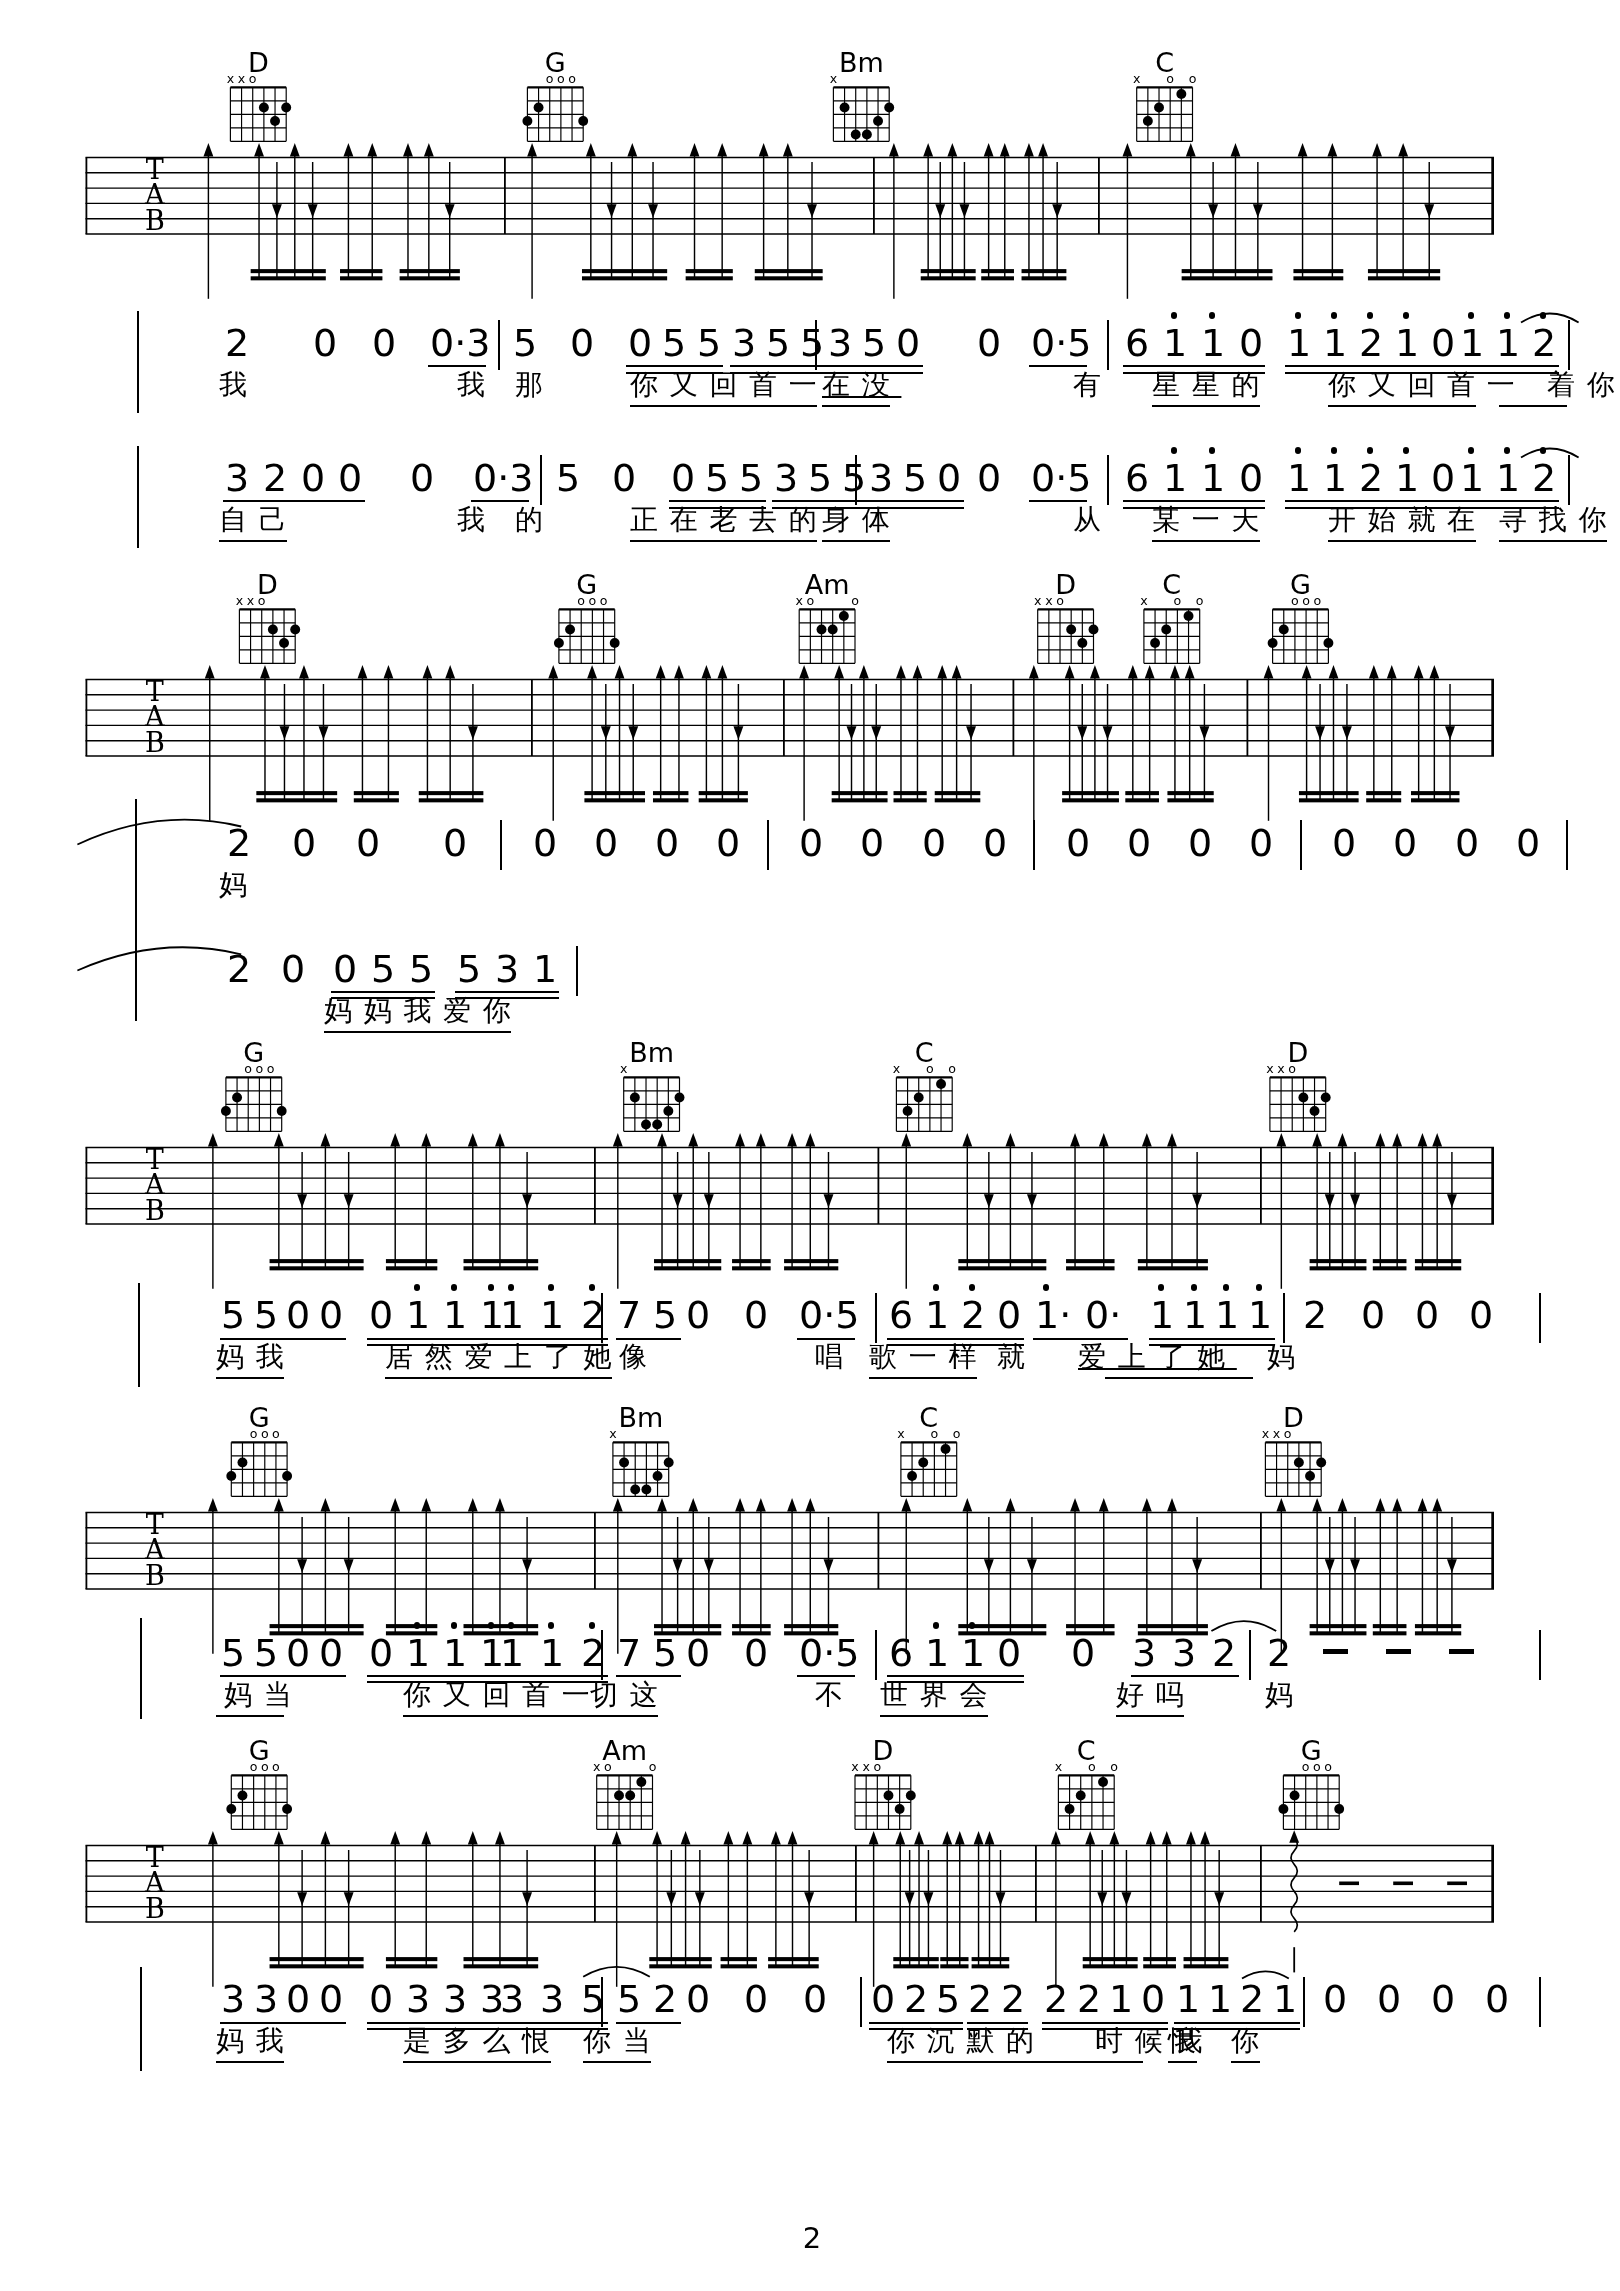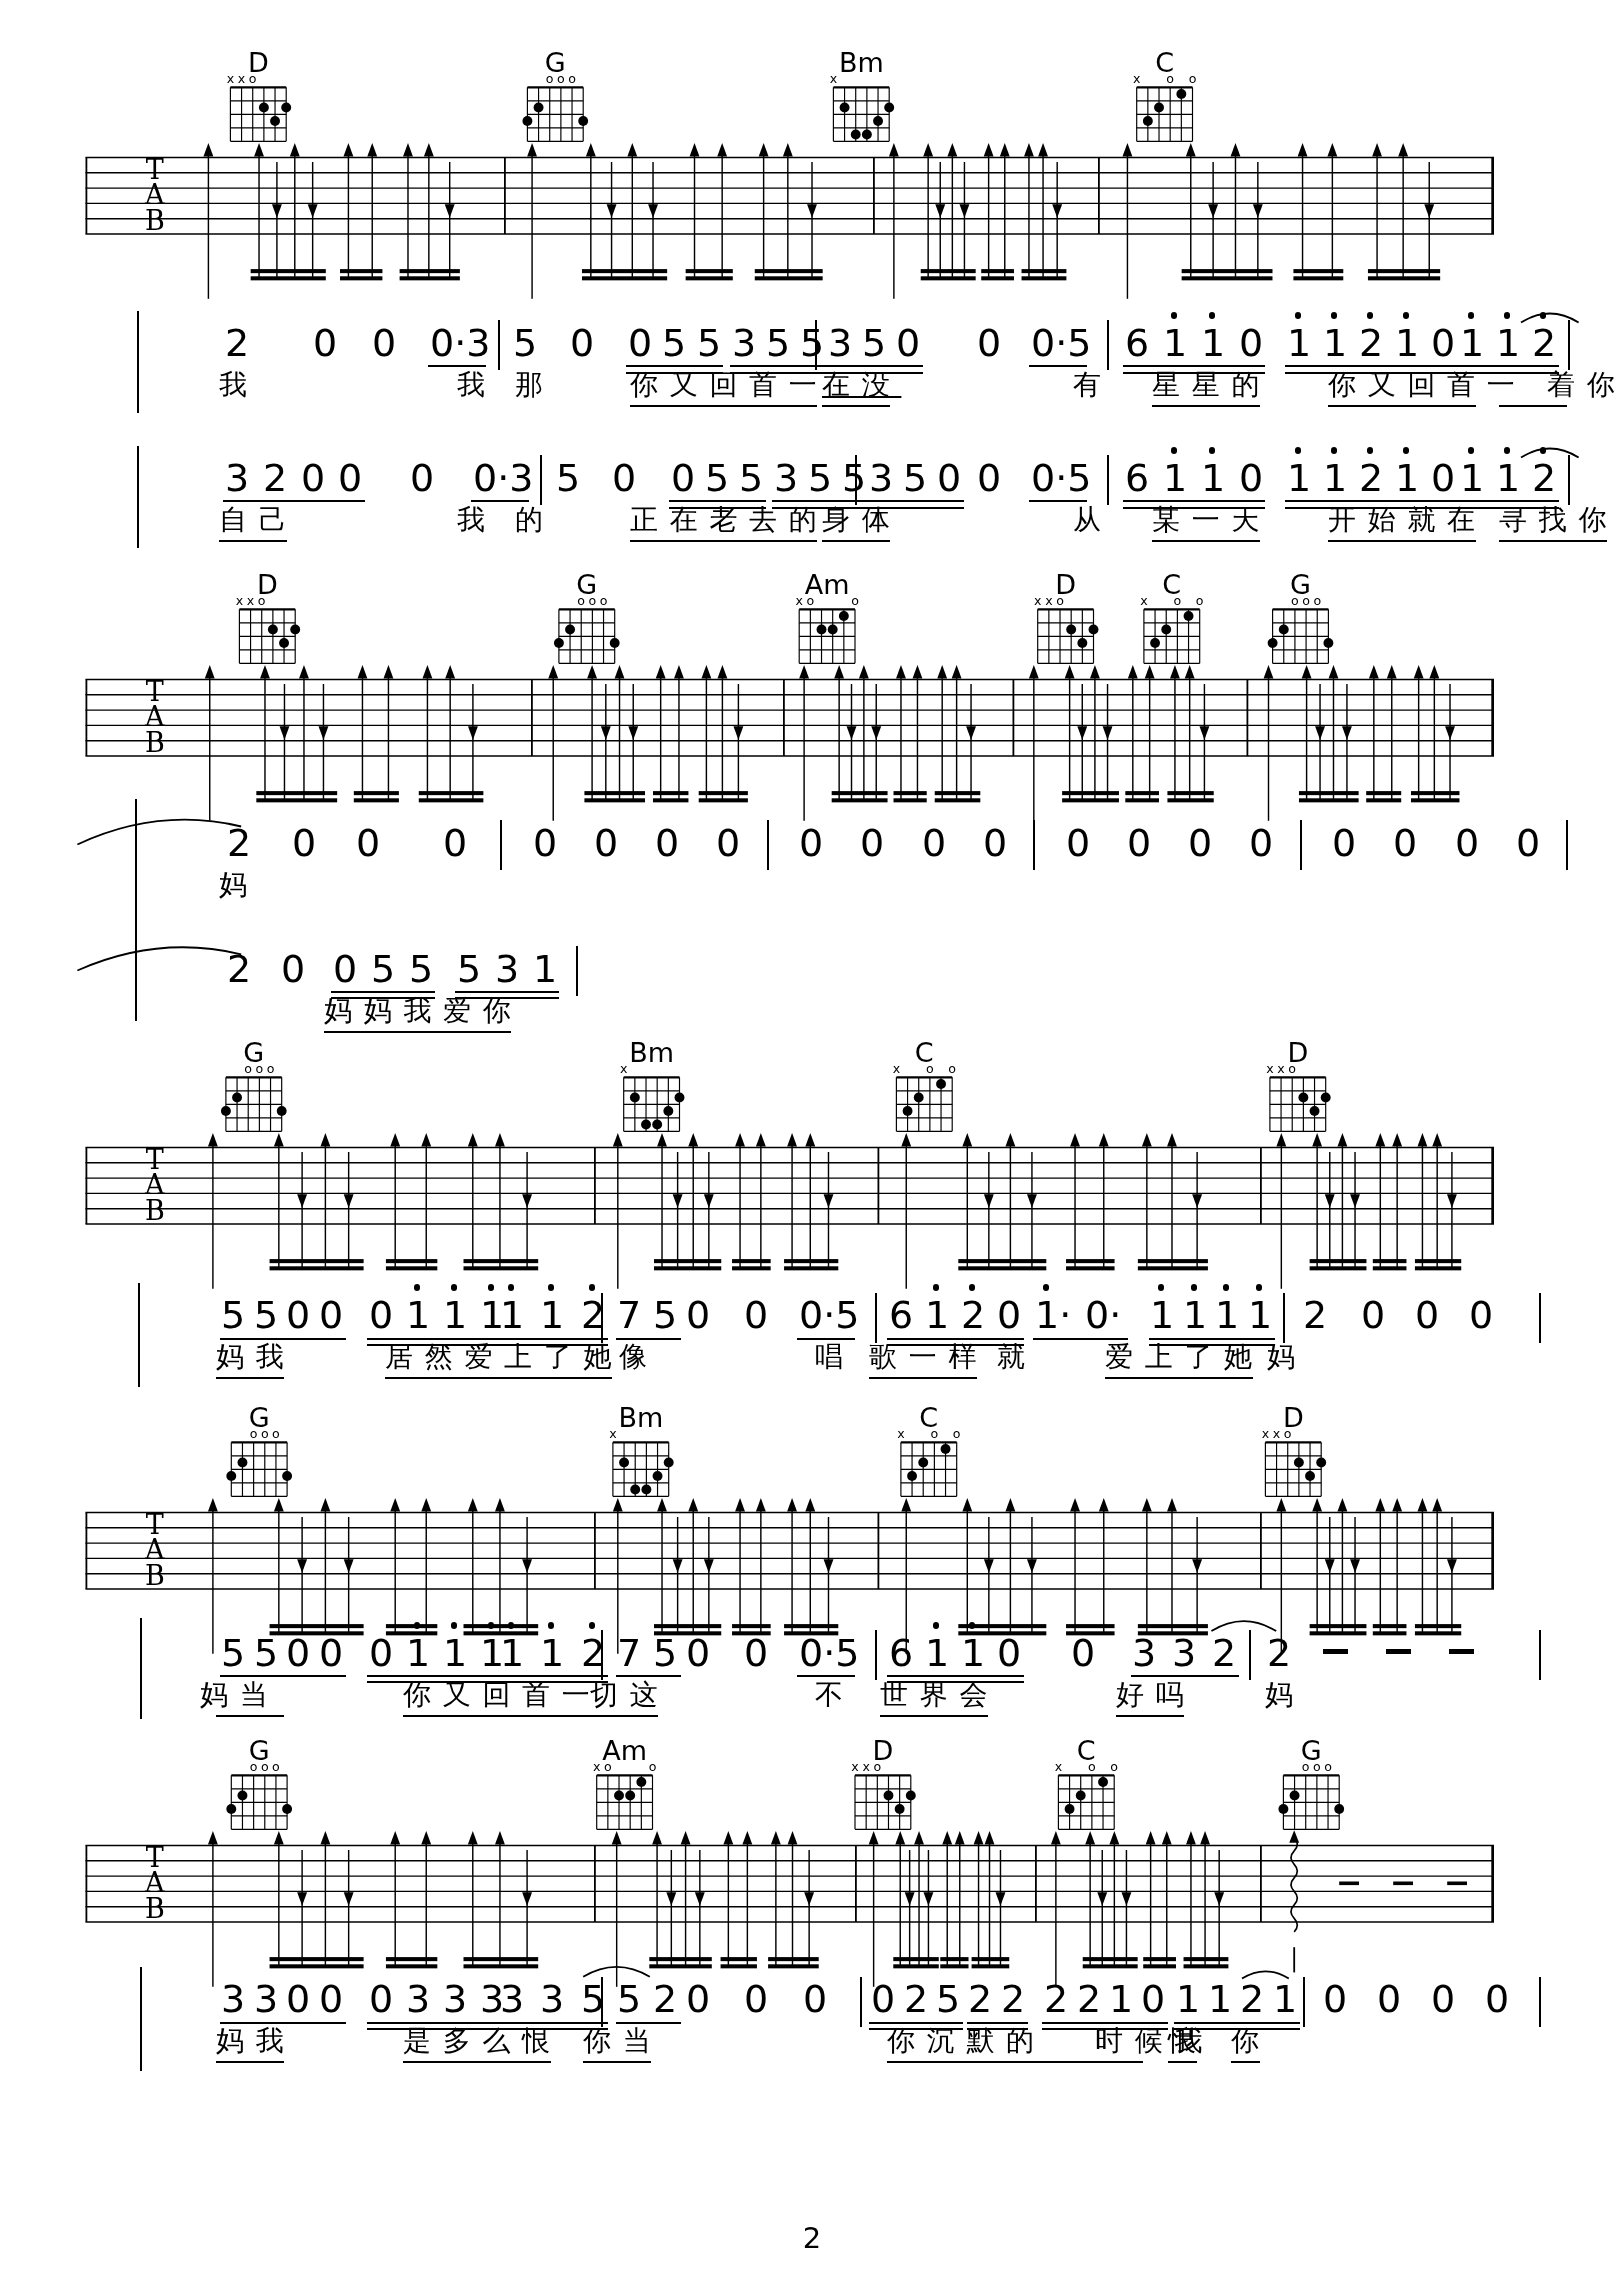--- a/index.html
+++ b/index.html
@@ -1283,21 +1283,21 @@
     <div style="left: 1539px; top: 1293px; width: 2.3px; height: 50px; position: absolute; background: rgb(0, 0, 0);"></div>
     <div class="lyr" style="left: 216px; top: 1341px; position: absolute;">妈我</div>
     <div class="lul" style="left: 216px; top: 1377px; width: 68px; position: absolute;"></div>
     <div class="lyr" style="left: 385px; top: 1341px; position: absolute;">居然爱上了她</div>
     <div class="lul" style="left: 385px; top: 1377px; width: 227px; position: absolute;"></div>
     <div class="lyr" style="left: 619px; top: 1341px; position: absolute;">像</div>
     <div class="lyr" style="left: 815px; top: 1341px; position: absolute;">唱</div>
     <div class="lyr" style="left: 869px; top: 1341px; position: absolute;">歌一样</div>
     <div class="lul" style="left: 869px; top: 1377px; width: 108px; position: absolute;"></div>
     <div class="lyr" style="left: 997px; top: 1341px; position: absolute;">就</div>
-    <div class="lyr" style="left: 1105px; top: 1341px; position: absolute;">爱上了她</div>
+    <div class="lyr" style="left: 1078px; top: 1341px; position: absolute; text-decoration: underline;">爱上了她</div>
     <div class="lul" style="left: 1105px; top: 1377px; width: 148px; position: absolute;"></div>
     <div class="lyr" style="left: 1267px; top: 1341px; position: absolute;">妈</div>
     <div class="tok" style="left: 221px; top: 1634px; position: absolute;">5</div>
     <div class="tok" style="left: 254px; top: 1634px; position: absolute;">5</div>
     <div class="tok" style="left: 286px; top: 1634px; position: absolute;">0</div>
     <div class="tok" style="left: 319px; top: 1634px; position: absolute;">0</div>
     <div class="ug" style="left: 220px; top: 1675px; width: 126px; position: absolute;"></div>
     <div class="tok" style="left: 369px; top: 1634px; position: absolute;">0</div>
     <div class="tok" style="left: 406px; top: 1634px; position: absolute;">1<i class="od"></i></div>
     <div class="tok" style="left: 443px; top: 1634px; position: absolute;">1<i class="od"></i></div>
@@ -1328,21 +1328,21 @@
     <div class="tok" style="left: 1132px; top: 1634px; position: absolute;">3</div>
     <div class="tok" style="left: 1172px; top: 1634px; position: absolute;">3</div>
     <div class="tok" style="left: 1212px; top: 1634px; position: absolute;">2</div>
     <div class="ug" style="left: 1131px; top: 1675px; width: 108px; position: absolute;"></div>
     <div style="left: 1249px; top: 1630px; width: 2.3px; height: 50px; position: absolute; background: rgb(0, 0, 0);"></div>
     <div class="tok" style="left: 1267px; top: 1634px; position: absolute;">2</div>
     <div class="dash" style="left: 1323px; top: 1649px; position: absolute;"></div>
     <div class="dash" style="left: 1386px; top: 1649px; position: absolute;"></div>
     <div class="dash" style="left: 1449px; top: 1649px; position: absolute;"></div>
     <div style="left: 1539px; top: 1630px; width: 2.3px; height: 50px; position: absolute; background: rgb(0, 0, 0);"></div>
-    <div class="lyr" style="left: 200px; top: 1679px; position: absolute;">妈当</div>
+    <div class="lyr" style="left: 224px; top: 1679px; position: absolute;">妈当</div>
     <div class="lul" style="left: 216px; top: 1715px; width: 68px; position: absolute;"></div>
     <div class="lyr" style="left: 403px; top: 1679px; position: absolute;">你又回首一</div>
     <div class="lul" style="left: 403px; top: 1715px; width: 187px; position: absolute;"></div>
     <div class="lyr" style="left: 590px; top: 1679px; position: absolute;">切这</div>
     <div class="lul" style="left: 590px; top: 1715px; width: 68px; position: absolute;"></div>
     <div class="lyr" style="left: 815px; top: 1679px; position: absolute;">不</div>
     <div class="lyr" style="left: 880px; top: 1679px; position: absolute;">世界会</div>
     <div class="lul" style="left: 880px; top: 1715px; width: 108px; position: absolute;"></div>
     <div class="lyr" style="left: 1116px; top: 1679px; position: absolute;">好吗</div>
     <div class="lul" style="left: 1116px; top: 1715px; width: 68px; position: absolute;"></div>

